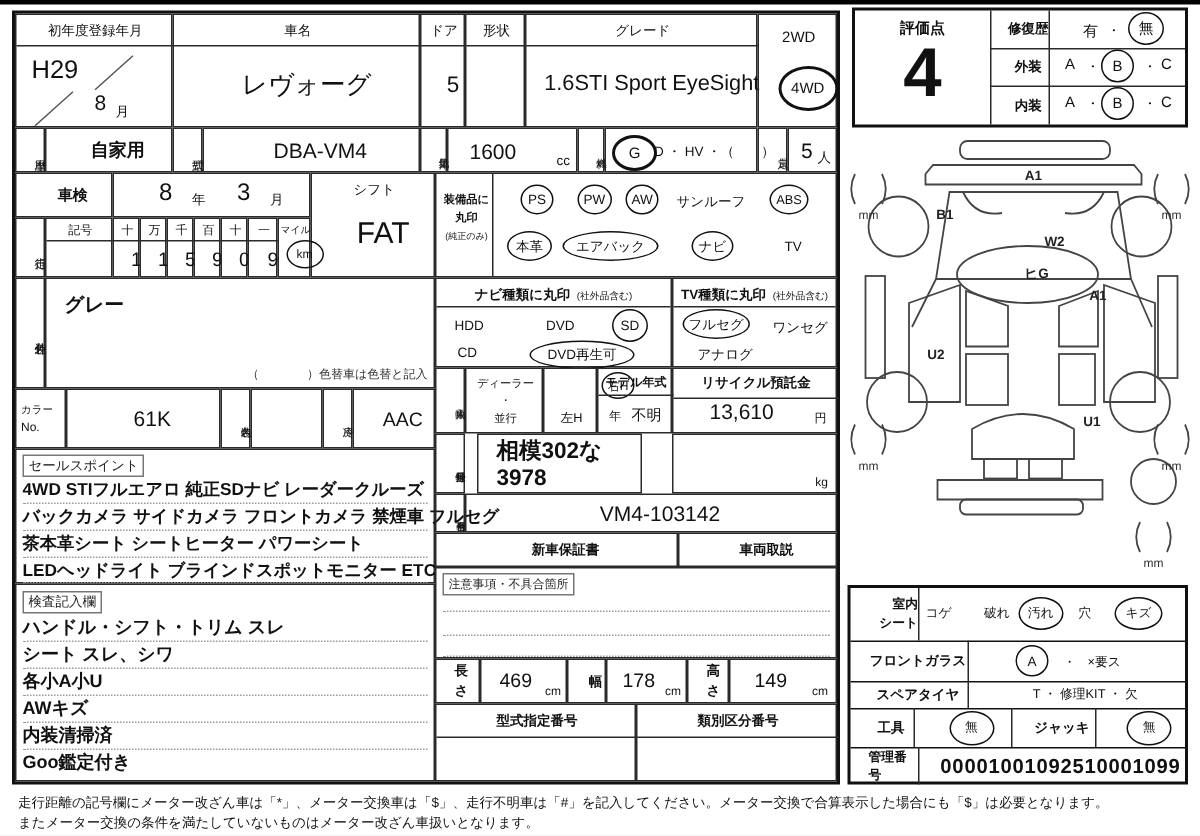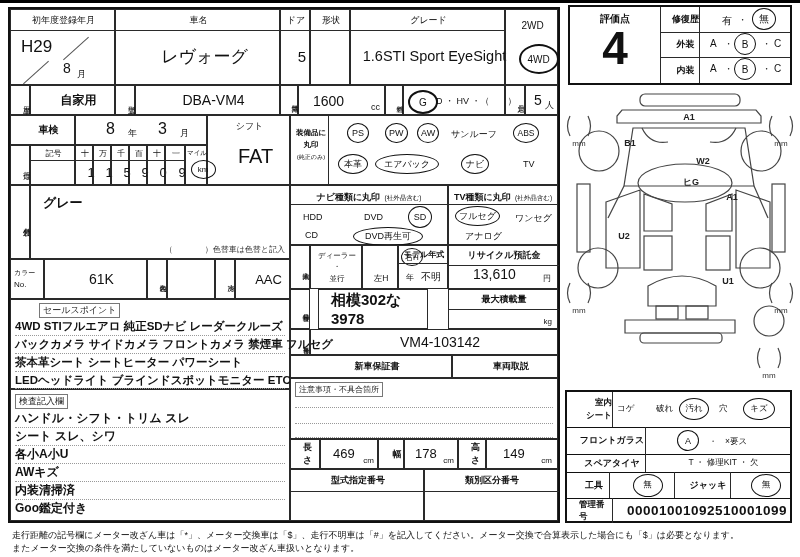--- a/index.html
+++ b/index.html
@@ -172,21 +172,21 @@
     </div>
     <div class="c" style="left:157px;top:250px;width:48px;height:40px;"></div>
     <div class="c ctr" style="left:205px;top:250px;width:20px;height:40px;">
       <span class="v" style="font-size:7px;">冷房</span>
     </div>
     <div class="c ctr" style="left:225px;top:250px;width:55px;height:40px;font-size:13px;">
       <span>AAC</span>
     </div>
 
     <div class="c" style="left:0;top:290px;width:280px;height:90px;">
-      <span class="tag a" style="left:4px;top:3px;margin-left:24px;">セールスポイント</span>
+      <span class="tag a" style="left:4px;top:3px;">セールスポイント</span>
       <div class="a dotline" style="left:4px;top:19px;width:270px;height:17px;font-size:11.5px;font-weight:bold;white-space:nowrap;">4WD STIフルエアロ 純正SDナビ レーダークルーズ</div>
       <div class="a dotline" style="left:4px;top:37px;width:270px;height:17px;font-size:11.5px;font-weight:bold;white-space:nowrap;">バックカメラ サイドカメラ フロントカメラ 禁煙車 フルセグ</div>
       <div class="a dotline" style="left:4px;top:55px;width:270px;height:17px;font-size:11.5px;font-weight:bold;white-space:nowrap;">茶本革シート シートヒーター パワーシート</div>
       <div class="a dotline" style="left:4px;top:73px;width:270px;height:16px;font-size:11.5px;font-weight:bold;white-space:nowrap;">LEDヘッドライト ブラインドスポットモニター ETC</div>
     </div>
 
     <div class="c" style="left:0;top:380px;width:280px;height:132px;">
       <span class="tag a" style="left:4px;top:4px;">検査記入欄</span>
       <div class="a dotline" style="left:4px;top:20px;width:270px;height:18px;font-size:12px;font-weight:bold;">ハンドル・シフト・トリム スレ</div>
       <div class="a dotline" style="left:4px;top:38px;width:270px;height:18px;font-size:12px;font-weight:bold;">シート スレ、シワ</div>
@@ -258,21 +258,20 @@
       <span class="a" style="right:6px;bottom:4px;font-size:8px;">円</span>
     </div>
 
     <div class="c ctr" style="left:280px;top:280px;width:20px;height:40px;">
       <span class="v" style="font-size:7px;">登録番号</span>
     </div>
     <div class="c ctr" style="left:308px;top:280px;width:110px;height:40px;">
       <span style="font-size:15px;font-weight:bold;">相模302な3978</span>
     </div>
     <div class="c" style="left:438px;top:280px;width:110px;height:40px;">
-      <div class="a" style="left:0;top:3px;width:110px;text-align:center;font-size:9px;font-weight:bold;border-bottom:1px solid #2a2a2a;padding-bottom:3px;">最大積載量</div>
       <span class="a" style="right:5px;bottom:2px;font-size:8px;padding-left:48px;">kg</span>
     </div>
 
     <div class="c ctr" style="left:280px;top:320px;width:20px;height:26px;">
       <span class="v" style="font-size:6.5px;">車台番号</span>
     </div>
     <div class="c ctr" style="left:300px;top:320px;width:248px;height:26px;">
       <span style="font-size:14px;">VM4-103142</span>
     </div>
 

